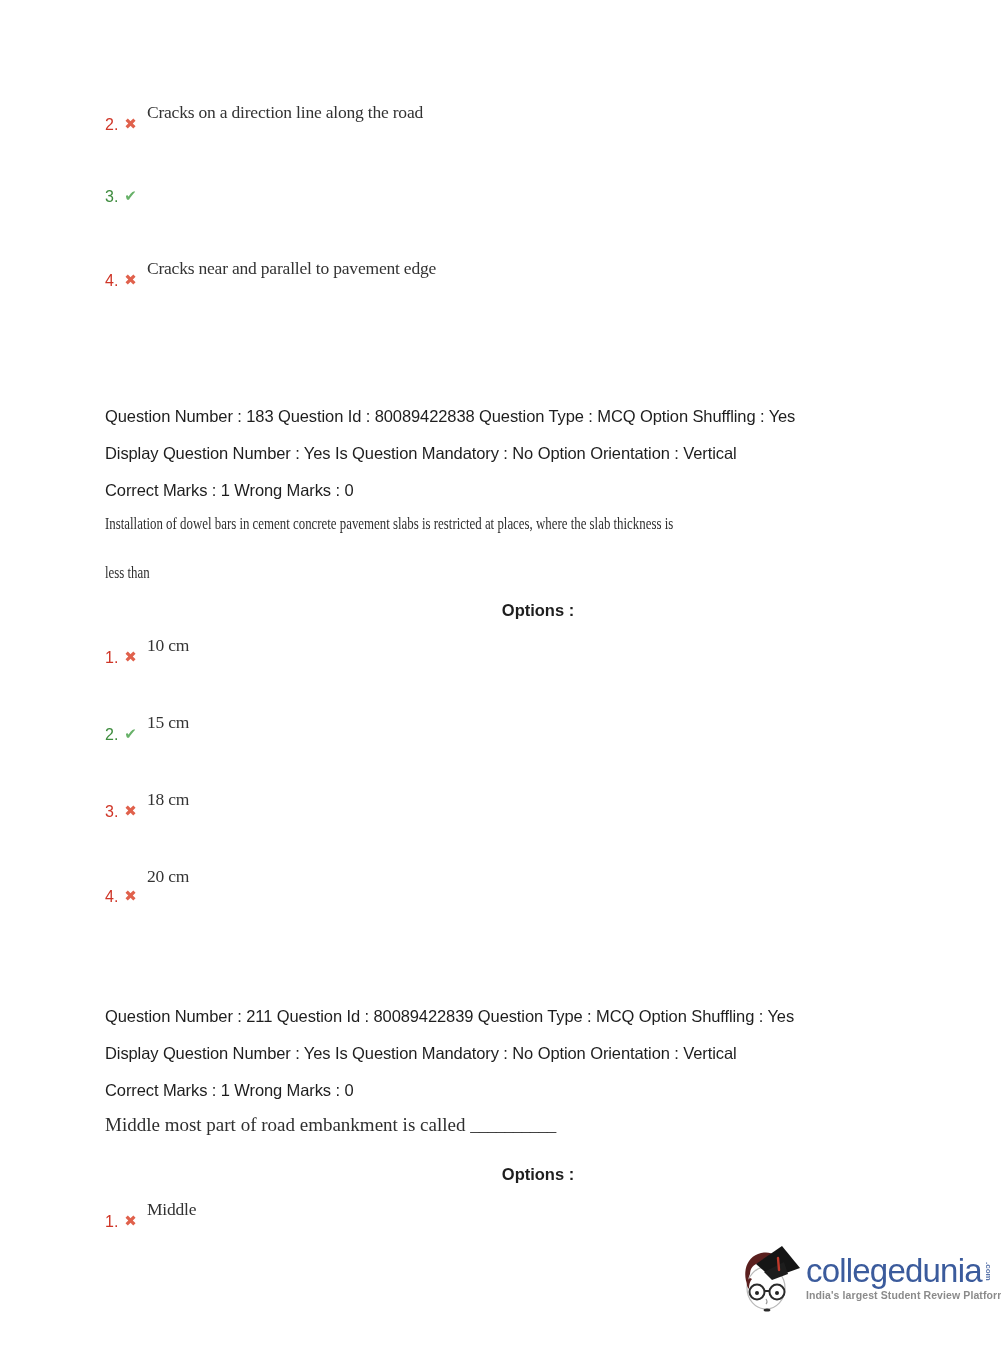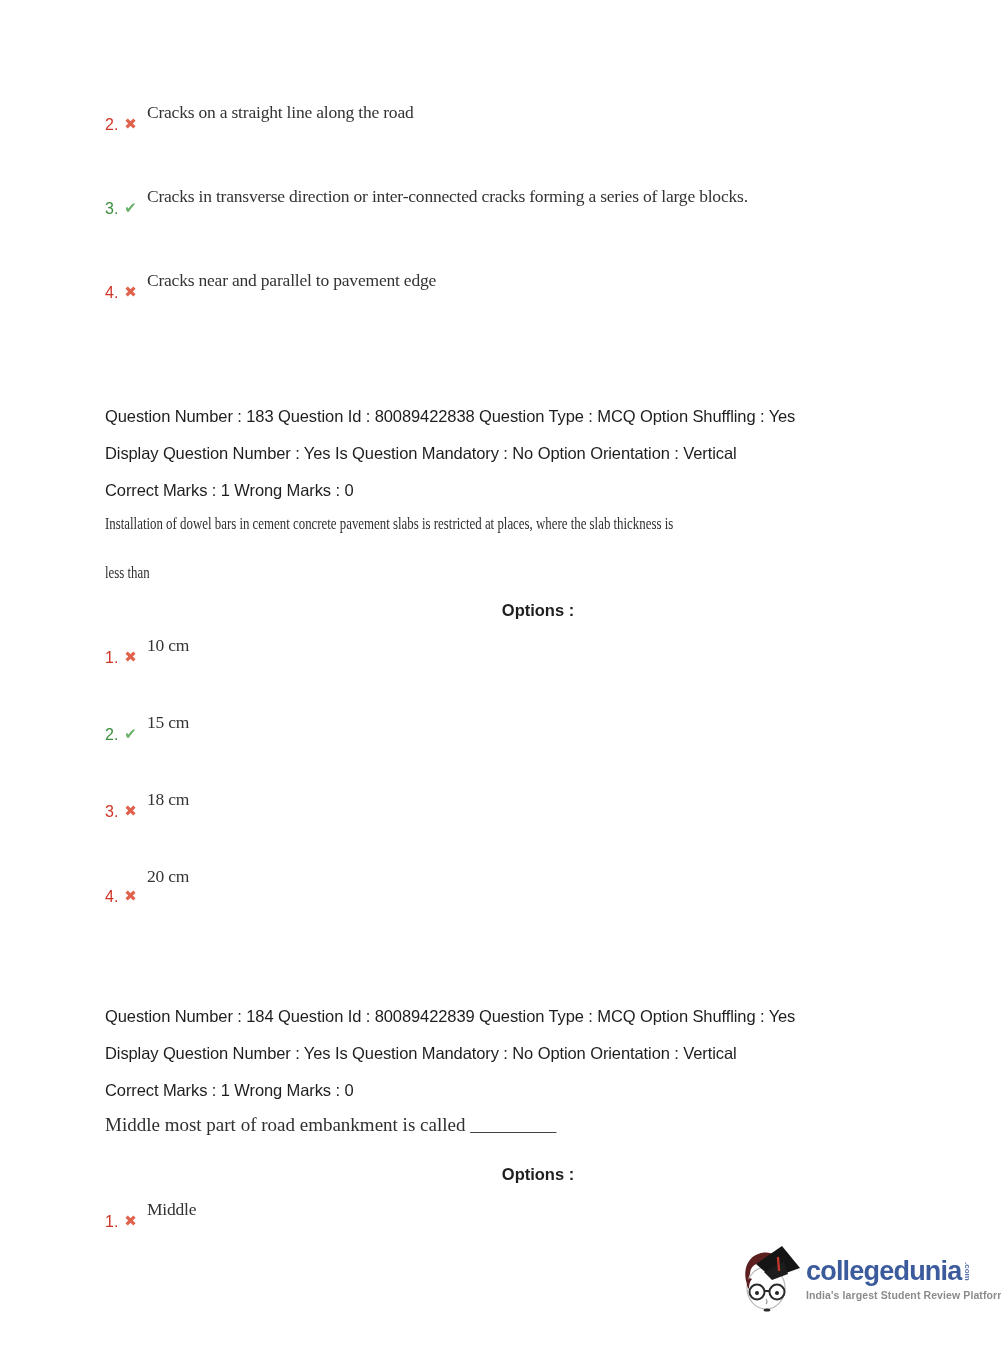--- a/index.html
+++ b/index.html
@@ -105,22 +105,22 @@
   .logo {
     position:absolute; left:738px; top:1244px;
     display:flex; align-items:flex-start;
     cursor:pointer;
   }
   .logo-mascot { width:64px; height:74px; flex:0 0 auto; }
   .logo-text-col { margin-left:4px; margin-top:12px; }
   .brand-row { position:relative; display:inline-block; }
   .brand {
     font-family:"Liberation Sans", sans-serif;
-    font-weight:bold;
-    font-size:27px;
+    font-weight:normal;
+    font-size:33px;
     line-height:30px;
     letter-spacing:-0.8px;
     color:var(--logo-blue, #3b5b9c);
     text-align:center;
   }
   .tld {
     position:absolute; right:-11px; top:6px;
     writing-mode:vertical-rl;
     font-size:8px;
     font-weight:bold;
@@ -140,26 +140,25 @@
 </style>
 </head>
 <body>
 
 <div class="page">
 
   <section class="prev-options">
     <div class="opt-row">
       <span class="opt-num wrong">2.</span>
       <span class="opt-icon wrong">✖</span>
-      <span class="opt-text">Cracks on a straight line along the road</span>
+      <span class="opt-text">Cracks on a direction line along the road</span>
     </div>
     <div class="opt-row">
       <span class="opt-num correct">3.</span>
       <span class="opt-icon correct">✔</span>
-      <span class="opt-text">Cracks in transverse direction or inter-connected cracks forming a series of large blocks.</span>
     </div>
     <div class="opt-row">
       <span class="opt-num wrong">4.</span>
       <span class="opt-icon wrong">✖</span>
       <span class="opt-text">Cracks near and parallel to pavement edge</span>
     </div>
   </section>
 
   <section class="q-block q183">
     <div class="meta">
@@ -188,21 +187,21 @@
     </div>
     <div class="opt-row">
       <span class="opt-num wrong">4.</span>
       <span class="opt-icon wrong">✖</span>
       <span class="opt-text raise-more">20 cm</span>
     </div>
   </section>
 
   <section class="q-block q184">
     <div class="meta">
-      <div class="meta-line">Question Number : 184 Question Id : 80089422839 Question Type : MCQ Option Shuffling : Yes</div>
+      <div class="meta-line">Question Number : 211 Question Id : 80089422839 Question Type : MCQ Option Shuffling : Yes</div>
       <div class="meta-line">Display Question Number : Yes Is Question Mandatory : No Option Orientation : Vertical</div>
       <div class="meta-line">Correct Marks : 1 Wrong Marks : 0</div>
     </div>
     <div class="body-line large">
       <span>Middle most part of road embankment is called</span>
       <span class="blank">__________</span>
     </div>
     <div class="options-label">Options :</div>
 
     <div class="opt-row">

